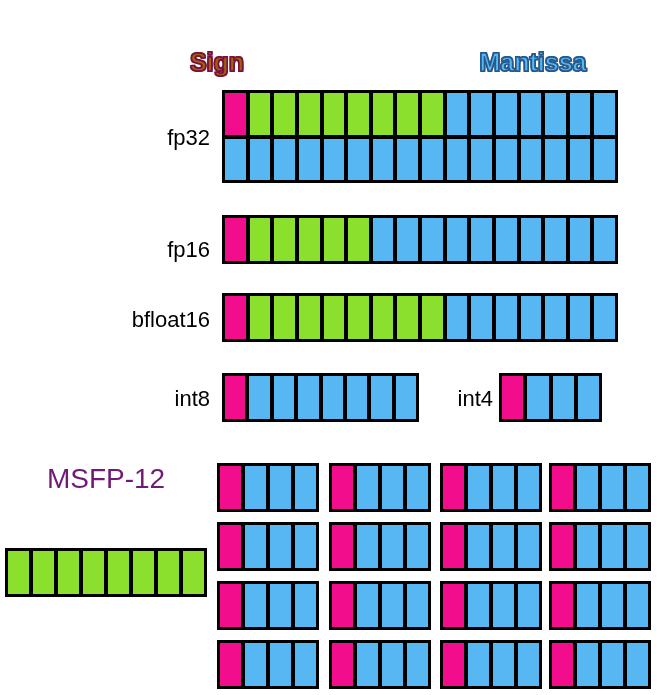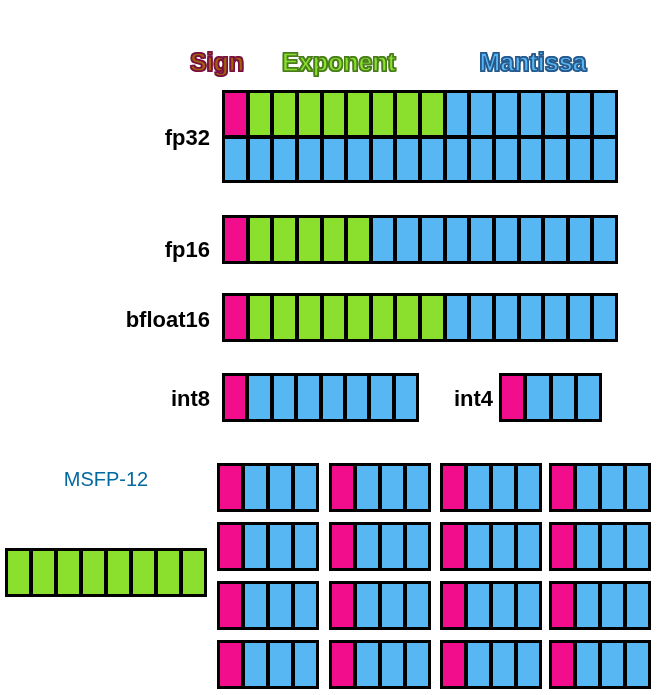--- a/index.html
+++ b/index.html
@@ -20,31 +20,30 @@
     font-weight: bold;
     white-space: nowrap;
   }
   
   .fmt-label {
     position: absolute;
     font-size: 22px;
     color: #000000;
     white-space: nowrap;
     text-align: right;
-    font-weight: bold;
   }
   .msfp-label {
     position: absolute;
     left: 0px;
     top: 466px;
     width: 212px;
     text-align: center;
-    font-size: 20px;
+    font-size: 28px;
     line-height: 26px;
-    color: #0369a1;
+    color: #701a75;
   }
   
   .bits {
     position: absolute;
     background: #000000;
     padding: 3px;
     box-sizing: border-box;
     display: flex;
     flex-direction: column;
     gap: 4px;
@@ -58,21 +57,20 @@
   .bit-s { background: var(--c-s, #f20d8c); }
   .bit-e { background: var(--c-e, #8be02e); }
   .bit-m { background: var(--c-m, #56b7f2); }
 </style>
 </head>
 <body>
 
 <div class="canvas">
 
   <span class="legend-word" style="left: 217px; color: #a16207; -webkit-text-stroke: 1.3px rgb(122, 16, 64); text-shadow: rgb(122, 16, 64) -1px -1px 0px, rgb(122, 16, 64) 1px -1px 0px, rgb(122, 16, 64) -1px 1px 0px, rgb(122, 16, 64) 1px 1px 0px;">Sign</span>
-  <span class="legend-word" style="left: 339px; color: rgb(139, 224, 46); -webkit-text-stroke: 1.3px rgb(74, 125, 28); text-shadow: rgb(74, 125, 28) -1px -1px 0px, rgb(74, 125, 28) 1px -1px 0px, rgb(74, 125, 28) -1px 1px 0px, rgb(74, 125, 28) 1px 1px 0px;">Exponent</span>
   <span class="legend-word" style="left: 533px; color: rgb(86, 183, 242); -webkit-text-stroke: 1.3px rgb(39, 89, 140); text-shadow: rgb(39, 89, 140) -1px -1px 0px, rgb(39, 89, 140) 1px -1px 0px, rgb(39, 89, 140) -1px 1px 0px, rgb(39, 89, 140) 1px 1px 0px; text-align: center;">Mantissa</span>
 
   <div class="fmt-label" style="left:60px; top:125px; width:150px">fp32</div>
   <div class="fmt-label" style="left:60px; top:237px; width:150px">fp16</div>
   <div class="fmt-label" style="left:60px; top:307px; width:150px">bfloat16</div>
   <div class="fmt-label" style="left:60px; top:386px; width:150px">int8</div>
   <div class="fmt-label" style="left:343px; top:386px; width:150px">int4</div>
 
   <div class="bits" style="left:222px; top:90px;  width:396px; height:93px">
       <div class="bits-inner">

